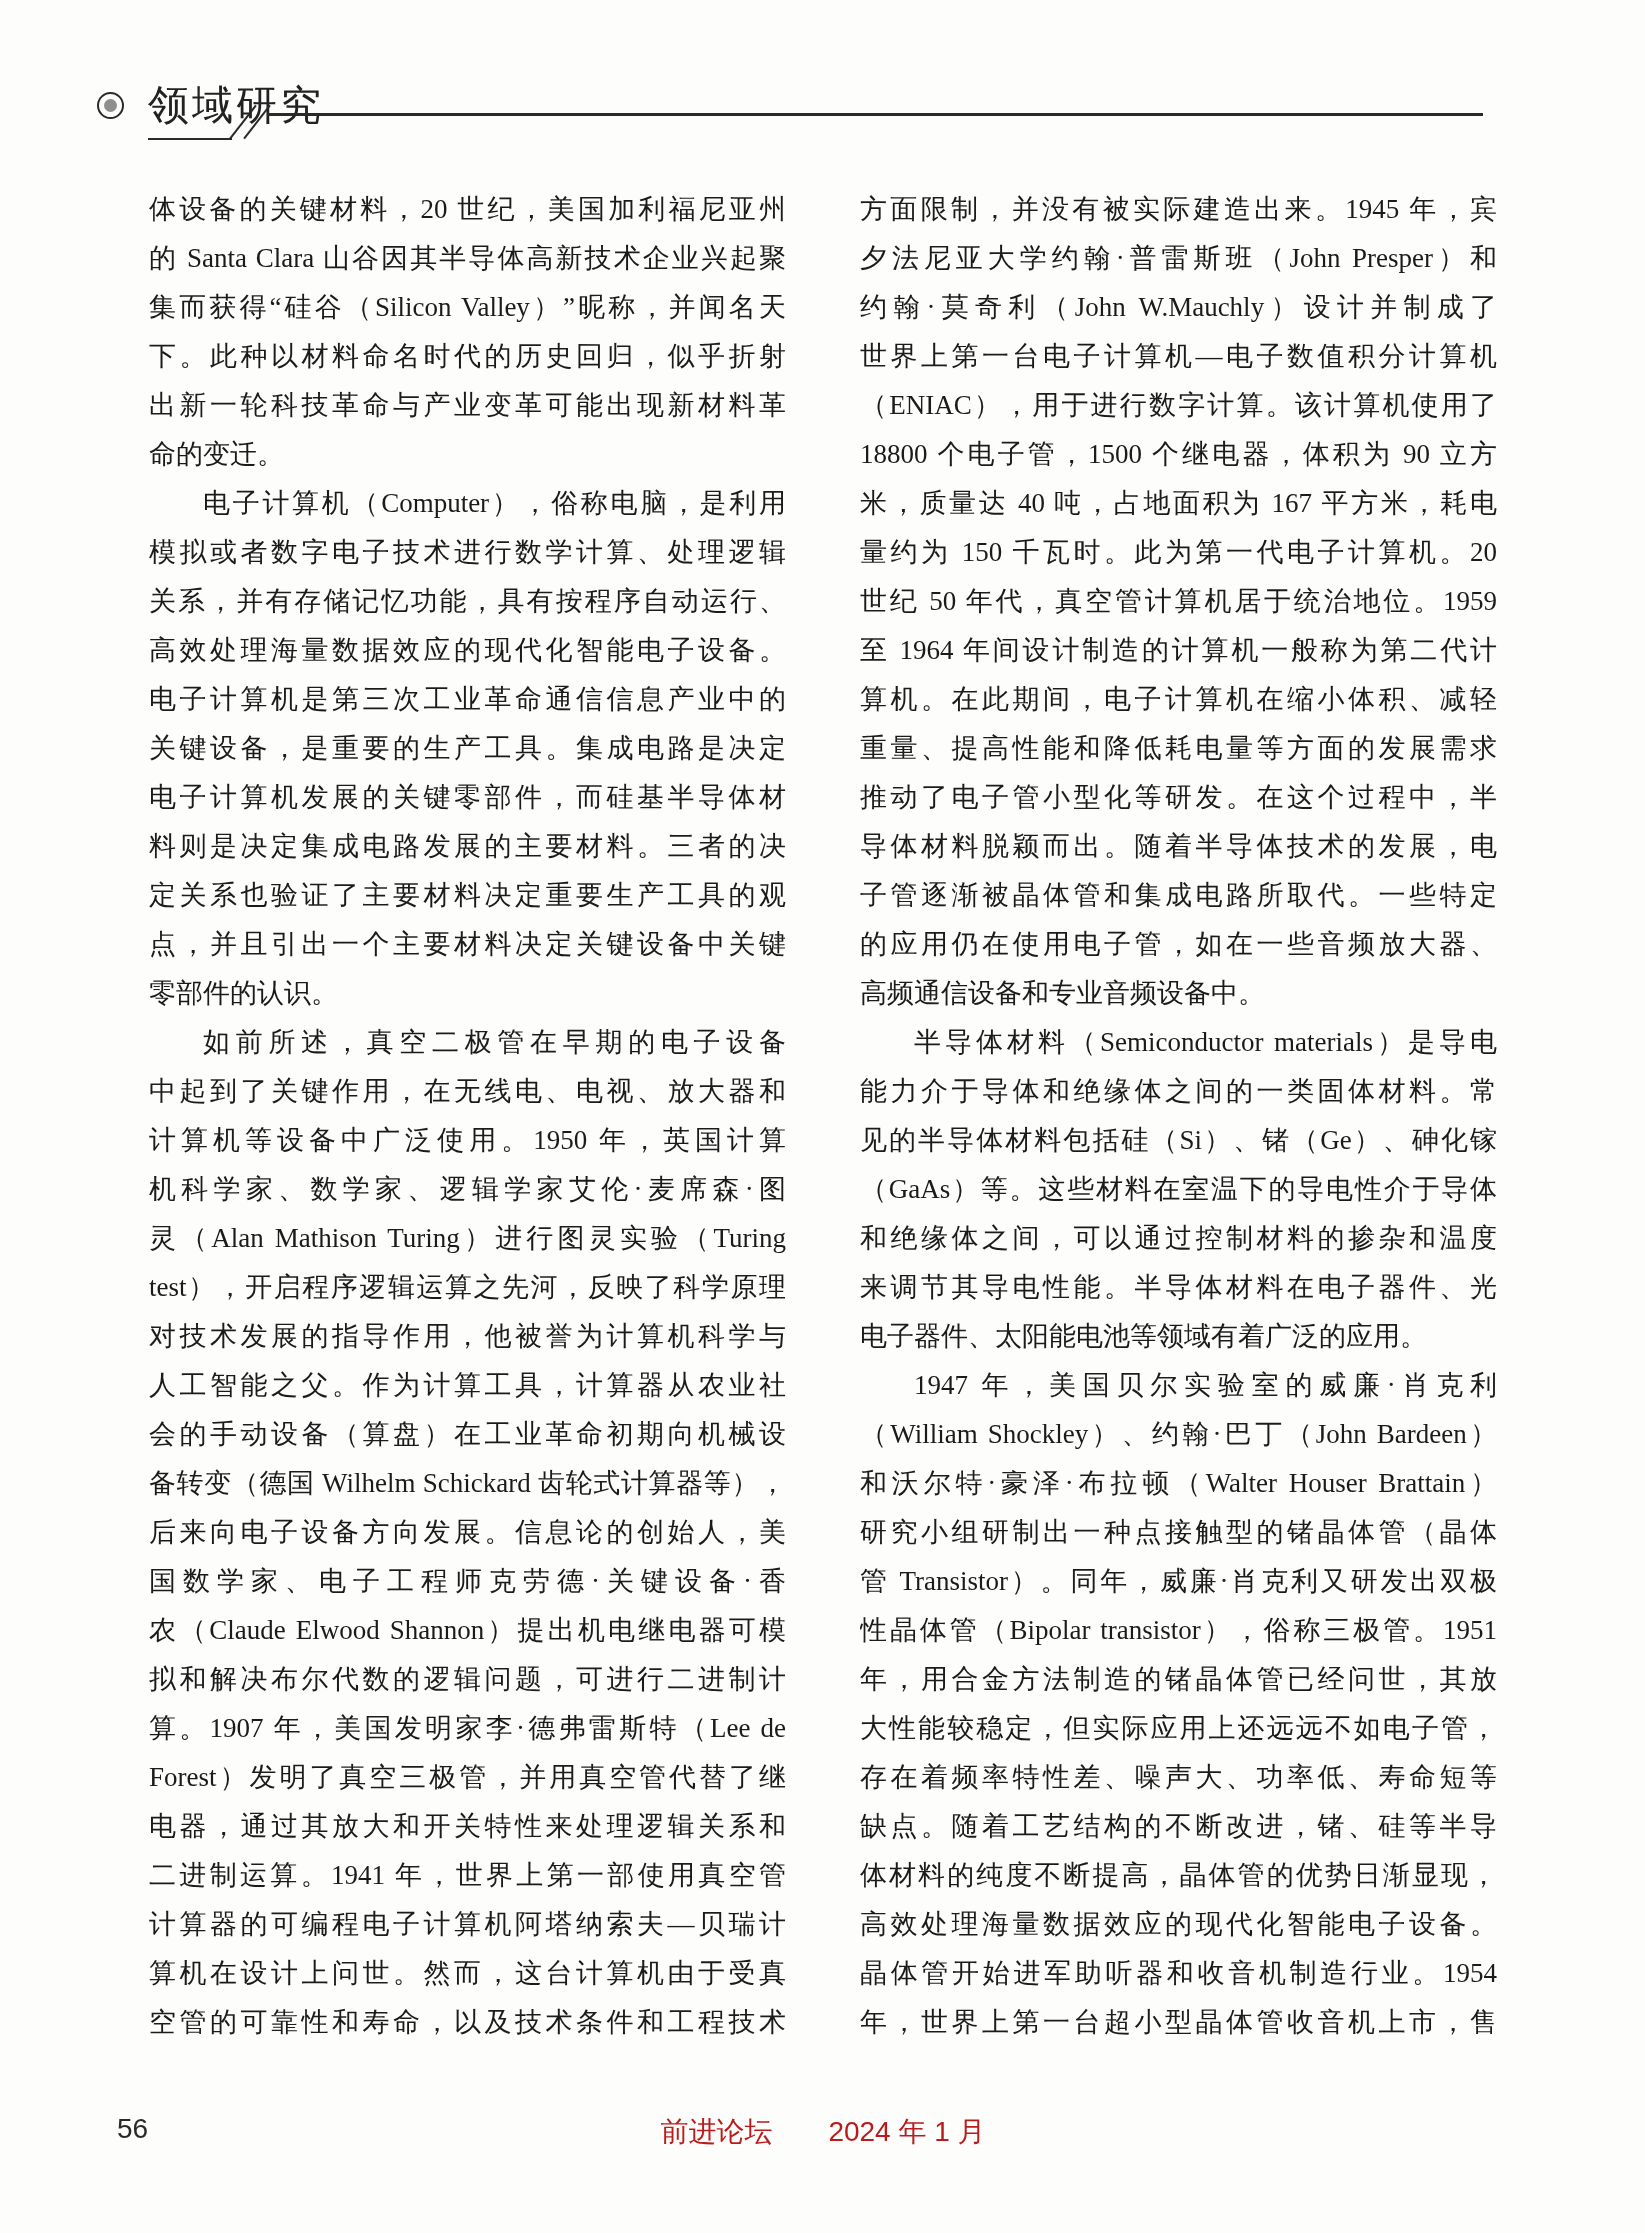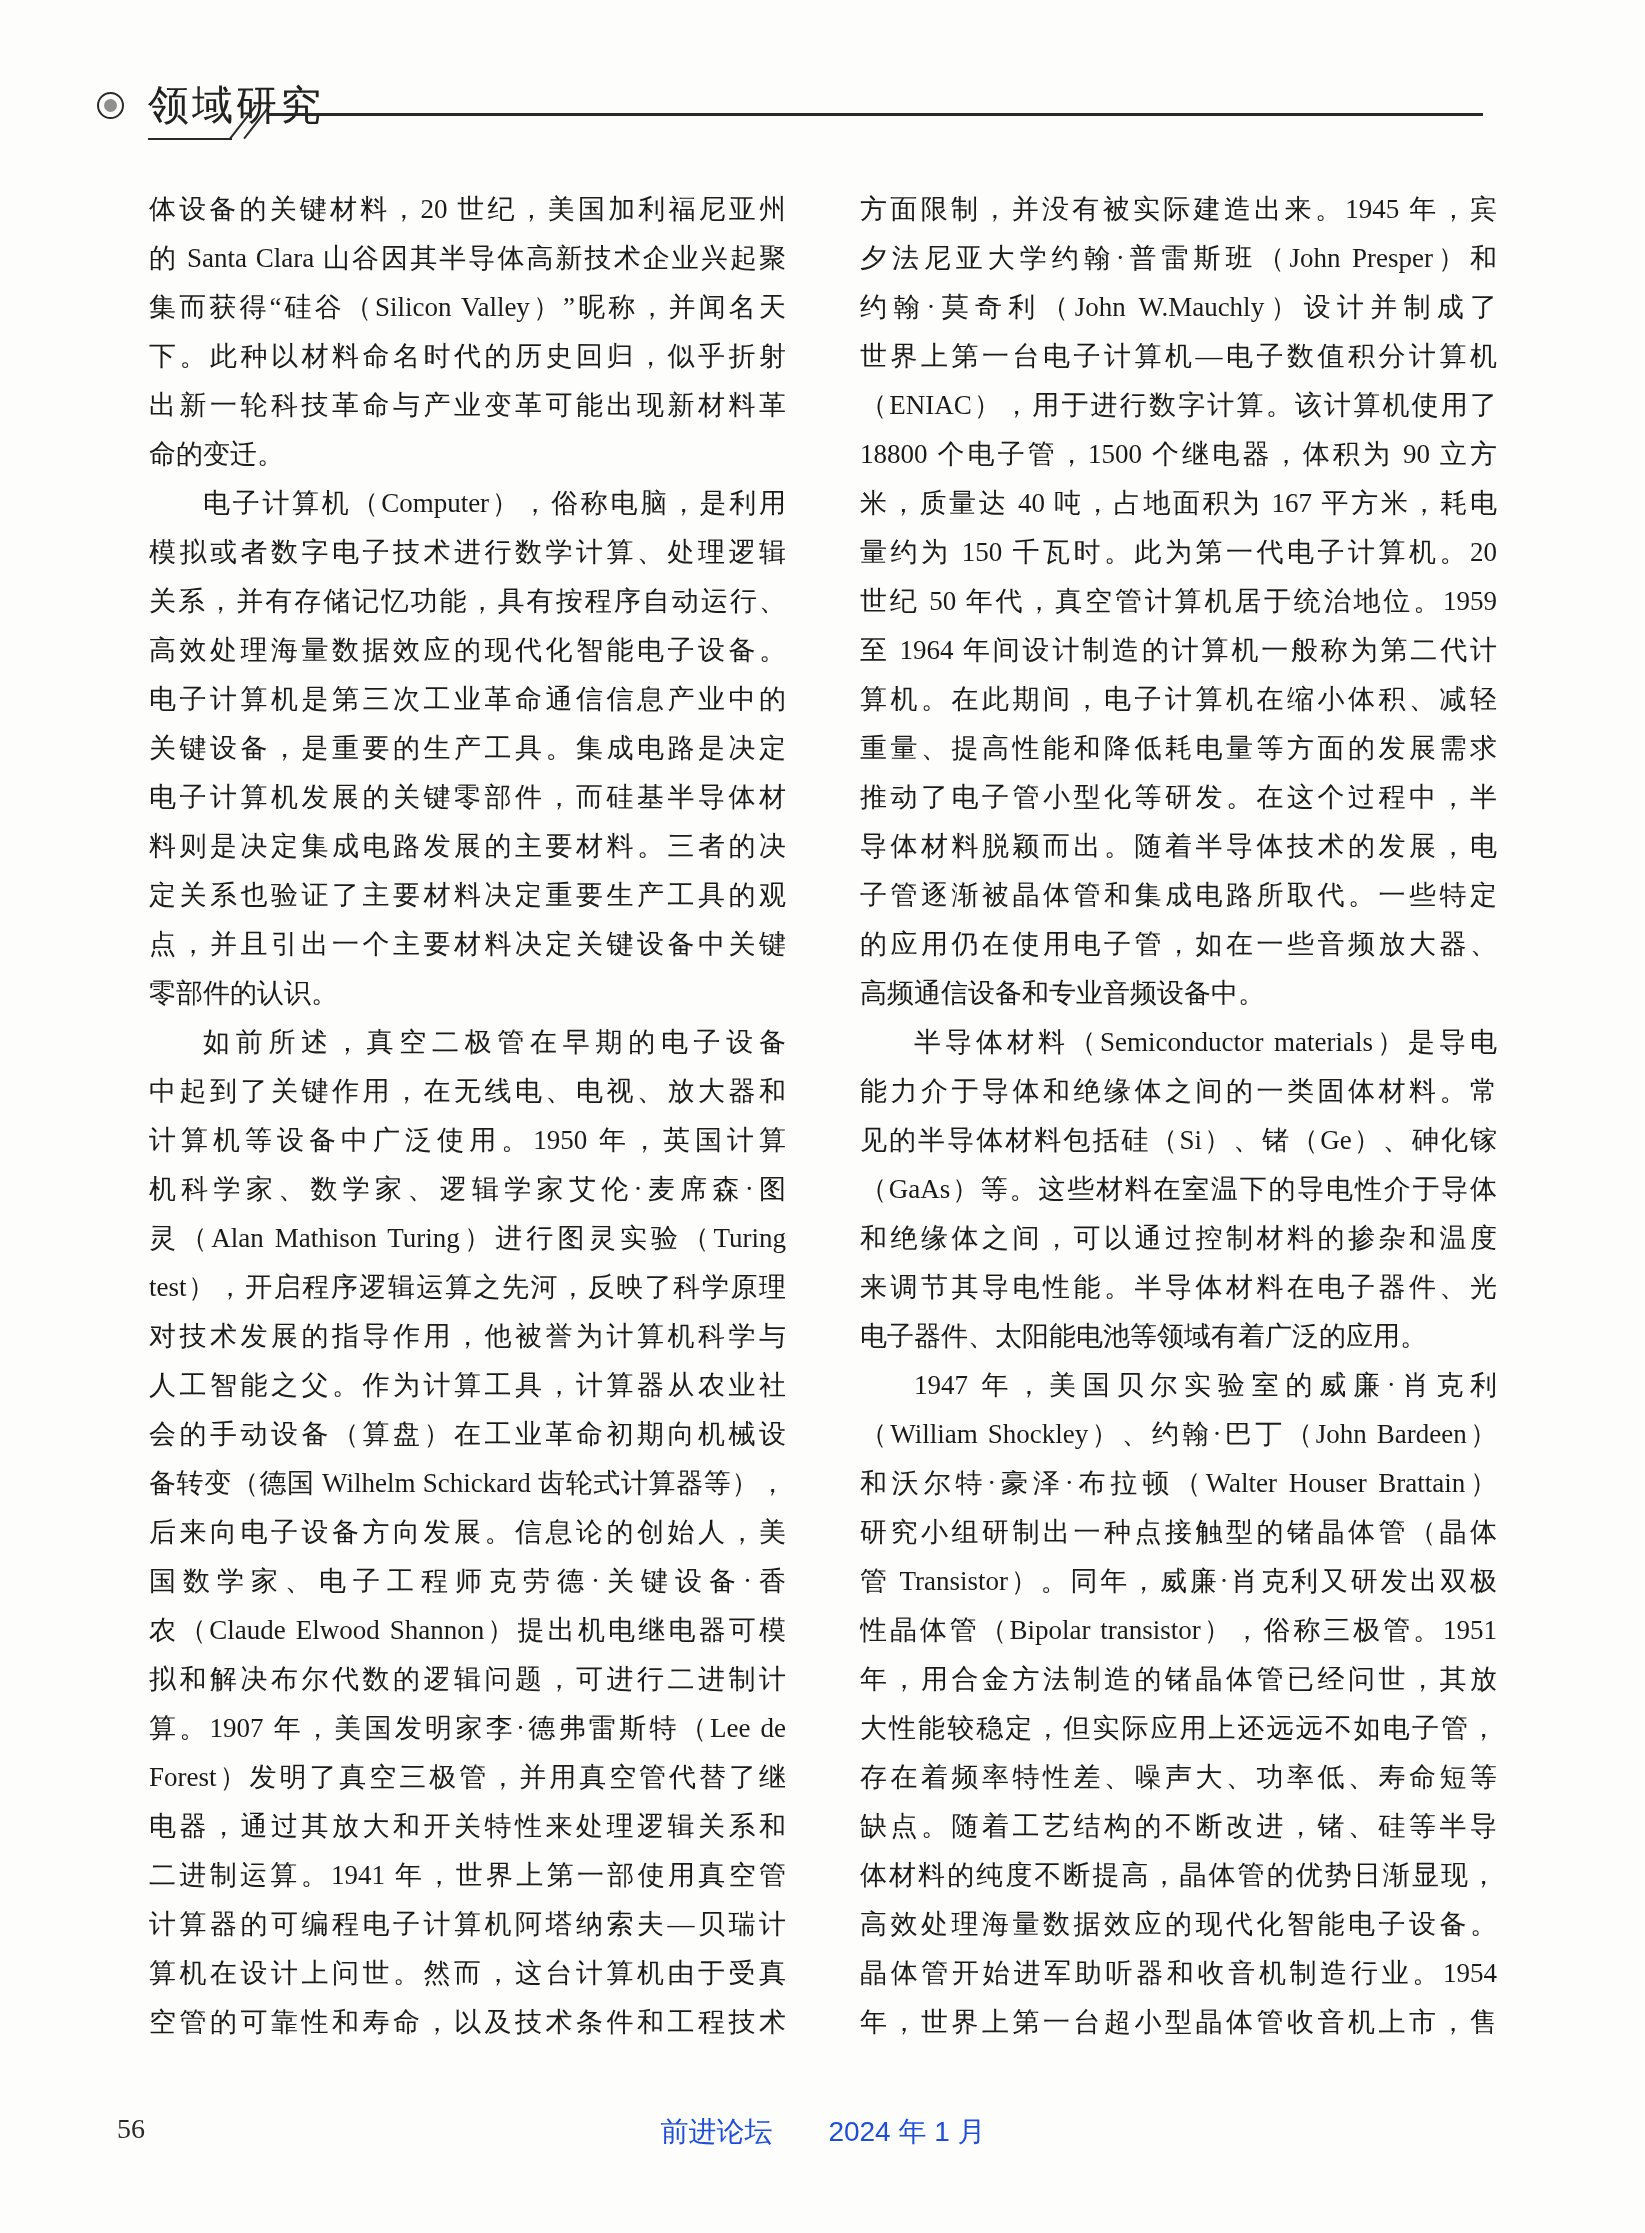--- a/index.html
+++ b/index.html
@@ -47,28 +47,28 @@
     height:49px;line-height:49px;overflow:hidden;
     font-size:27px;
     text-align:justify;text-align-last:justify;
     color:#1b1b1b;
   }
   .tline.ps{text-indent:2em;}
   .tline.pe{text-align-last:left;}
   
   #footer-pagenum{
     position:absolute;left:117px;top:2113px;
-    font-family:Liberation Serif, serif;
+    font-family:Liberation Sans, sans-serif;
     font-size:28px;color:#2a2a2a;text-align:right;
   }
   #footer-center{
     position:absolute;left:0;top:2113px;width:1646px;
     display:flex;justify-content:center;gap:56px;
     font-family:"Liberation Sans","DejaVu Sans",sans-serif;
-    font-size:28px;color:#1d4ed8;
+    font-size:28px;color:#b91c1c;
   }
 </style>
 </head>
 <body>
 
 <div id="page" style="background: rgb(253, 253, 252);">
 
   <div id="hdr-icon">
     <span class="dot" style="background: rgb(143, 143, 143);"></span>
   </div>

